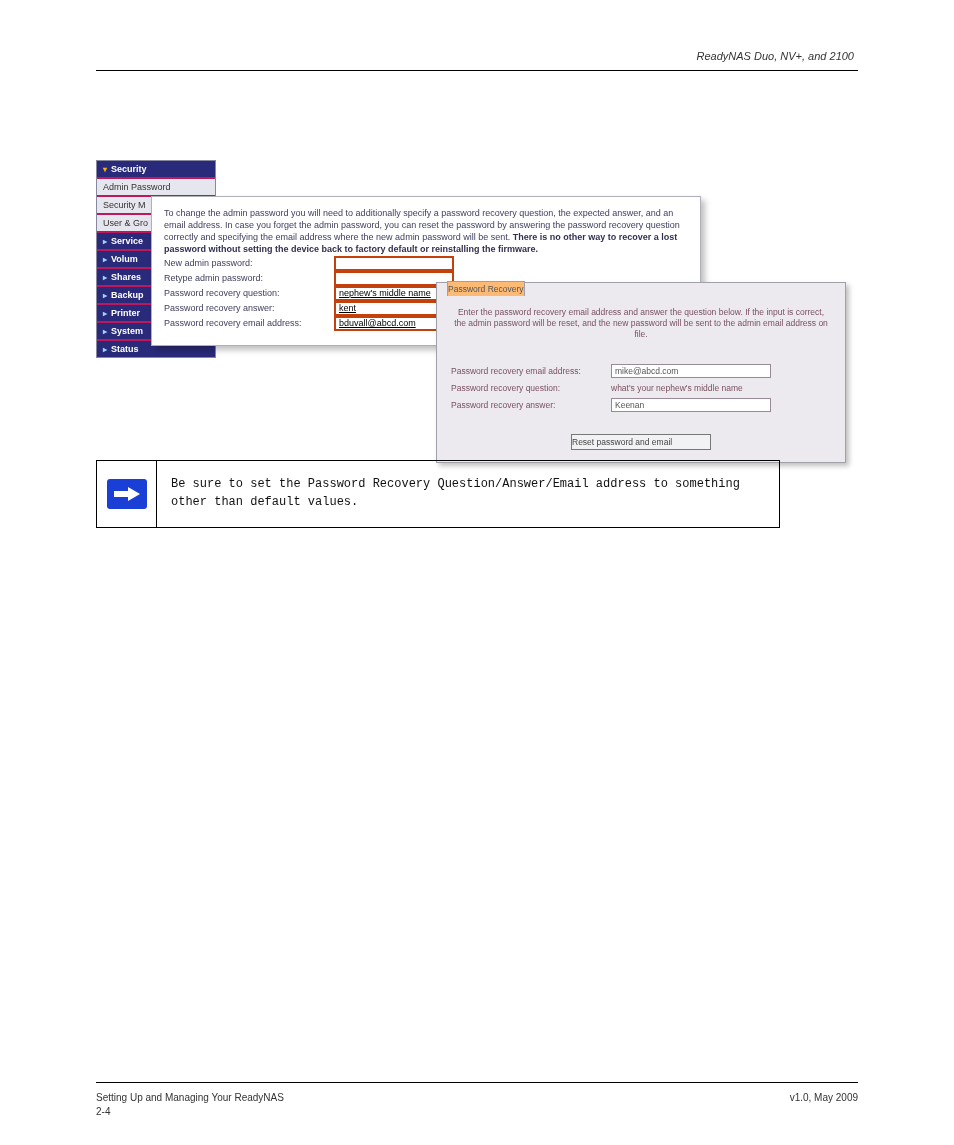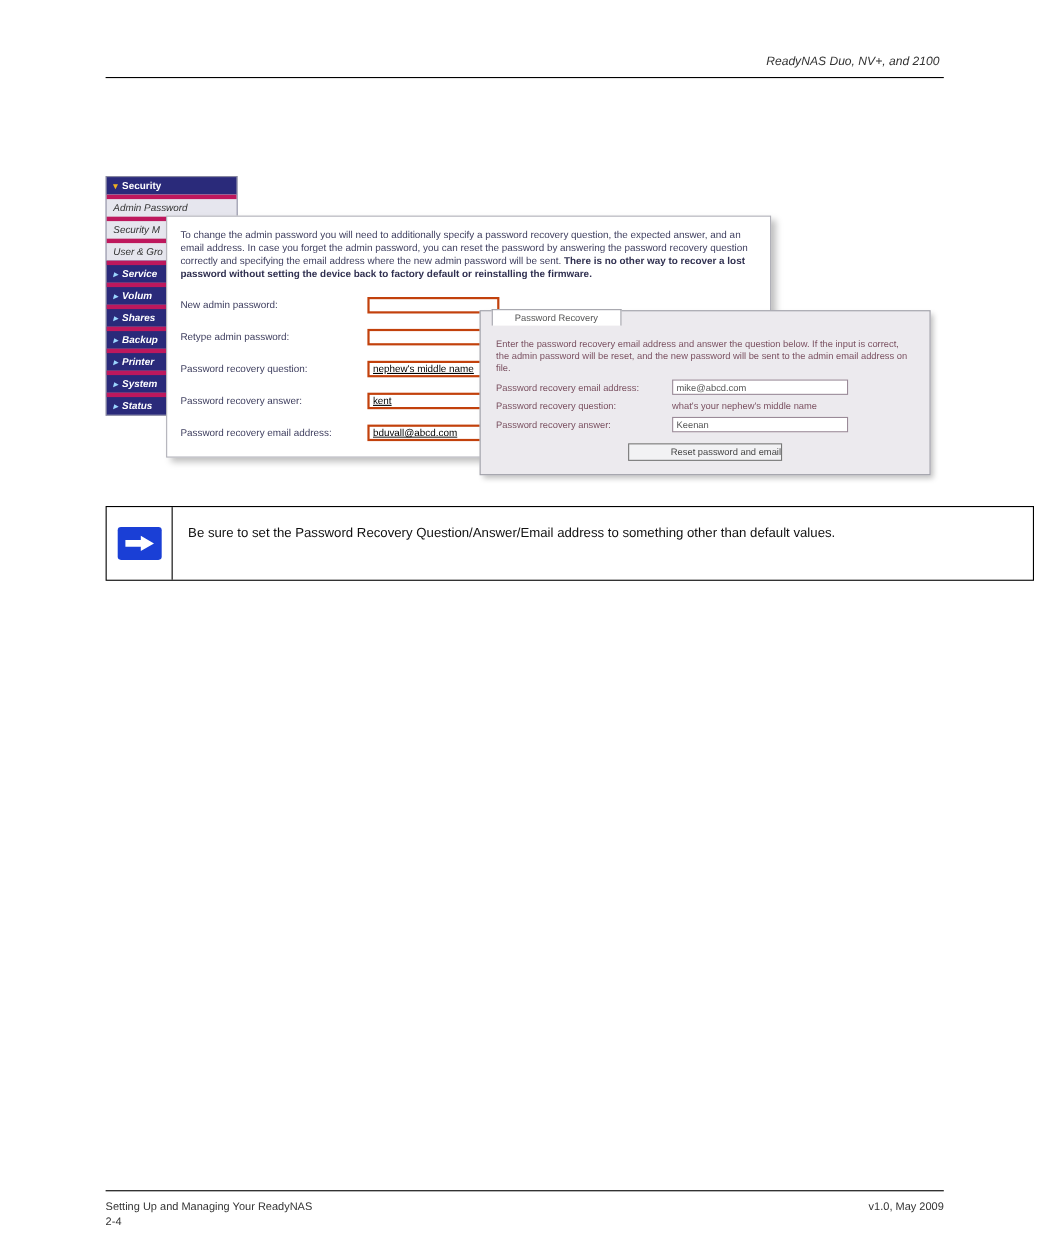--- a/index.html
+++ b/index.html
@@ -65,24 +65,23 @@
   }
   .sidebar-header {
     background: #2a2a7a;
     color: #fff;
     font-weight: bold;
     padding: 3px 6px;
   }
   .side-chev { color:#f0b020; margin-right:4px; font-size:8px; }
   .sidebar-item {
     background: #e6e6ee;
-    border-top: 4px solid #be185d;
+    border-top: 2px solid #be185d;
     padding: 3px 6px;
     color: #333;
-    font-style: italic;
   }
   .sidebar-item.dark {
     background: #2a2a7a;
     color: #fff;
     font-weight: bold;
   }
   .sidebar-item .chev { color: #9bd6ff; margin-right:4px; font-size:8px; }
 
   
   .admin-panel {
@@ -91,21 +90,21 @@
     width: 550px;
     background: #fff;
     border: 1px solid #b0b0b8;
     box-shadow: 4px 4px 6px rgba(0,0,0,0.25);
     padding: 10px 12px 14px 12px;
     font-size: 9px;
     color: #404060;
   }
   .admin-intro { line-height: 1.35; }
   .admin-intro b { color: #303050; text-align: right; }
-  .form-row { display:flex; align-items:center; margin-top:14px; }
+  .form-row { display:flex; align-items:center; margin-top:0; }
   .form-label { width: 170px; color:#404060; }
   .form-input {
     height: 15px; width: 120px;
     border: 2px solid #c2410c;
     background: #fff;
     font-size: 9px;
     padding: 0 3px;
     text-decoration: underline;
   }
   .form-input.short { width: 120px; }
@@ -117,62 +116,63 @@
     top: 122px; left: 340px;
     width: 410px;
     background: #eceaee;
     border: 1px solid #a0a0a8;
     box-shadow: 3px 3px 5px rgba(0,0,0,0.25);
     font-size: 8.5px;
     color: #6a4a60;
   }
   .recov-tab {
     display:inline-block;
-    background:#ffffff;
+    background:#fdba74;
     border:1px solid #a0a0a8;
     border-bottom:none;
-    padding: 2px 20px;
+    padding: 2px 0;
     margin: -1px 0 0 10px;
     position: relative;
     top: -1px;
     color:#555;
   }
   .recov-body { padding: 10px 14px 12px 14px; }
-  .recov-intro { color:#7a5060; line-height:1.3; margin-bottom:5px; }
+  .recov-intro { color:#7a5060; line-height:1.3; margin-bottom:24px;text-align:center; }
   .recov-row { display:flex; align-items:center; margin-top:5px; }
   .recov-label { width: 160px; color:#7a5060; }
   .recov-val { color:#7a5060; }
   .recov-input {
     height: 14px; width: 160px;
     border: 1px solid #9a8a98;
     background: #fff;
     font-size: 8.5px;
     padding: 0 3px;
     color:#555;
   }
   .recov-btn {
     display:block;
-    margin: 10px auto 0 auto;
+    margin: 22px auto 0 auto;
     width: 140px;
     height: 16px;
     font-size: 8.5px;
     border: 1px solid #777;
     background: #f2f2f4;
-    text-align:right;
+    text-align:left;
     line-height:14px;
     color:#444;
   }
 
   
   .note-box {
     position: absolute;
     top: 460px; left: 96px;
-    width: 844px;
+    width: 684px;
     border: 1.5px solid #000;
     display: flex;
+    font-family: Liberation Mono, monospace;
   }
   .note-icon-cell {
     width: 60px;
     border-right: 1.5px solid #000;
     display:flex; align-items:center; justify-content:center;
     padding: 18px 0;
   }
   .note-text-cell {
     flex: 1;
     padding: 14px 14px;

